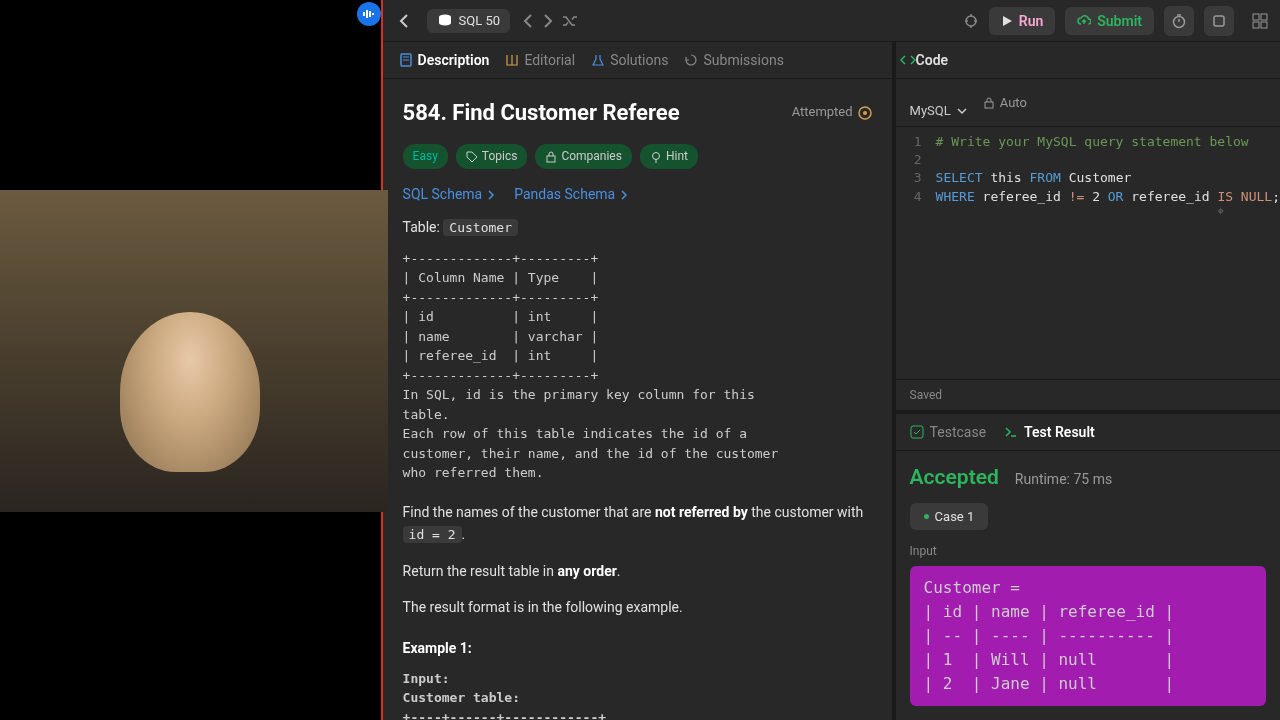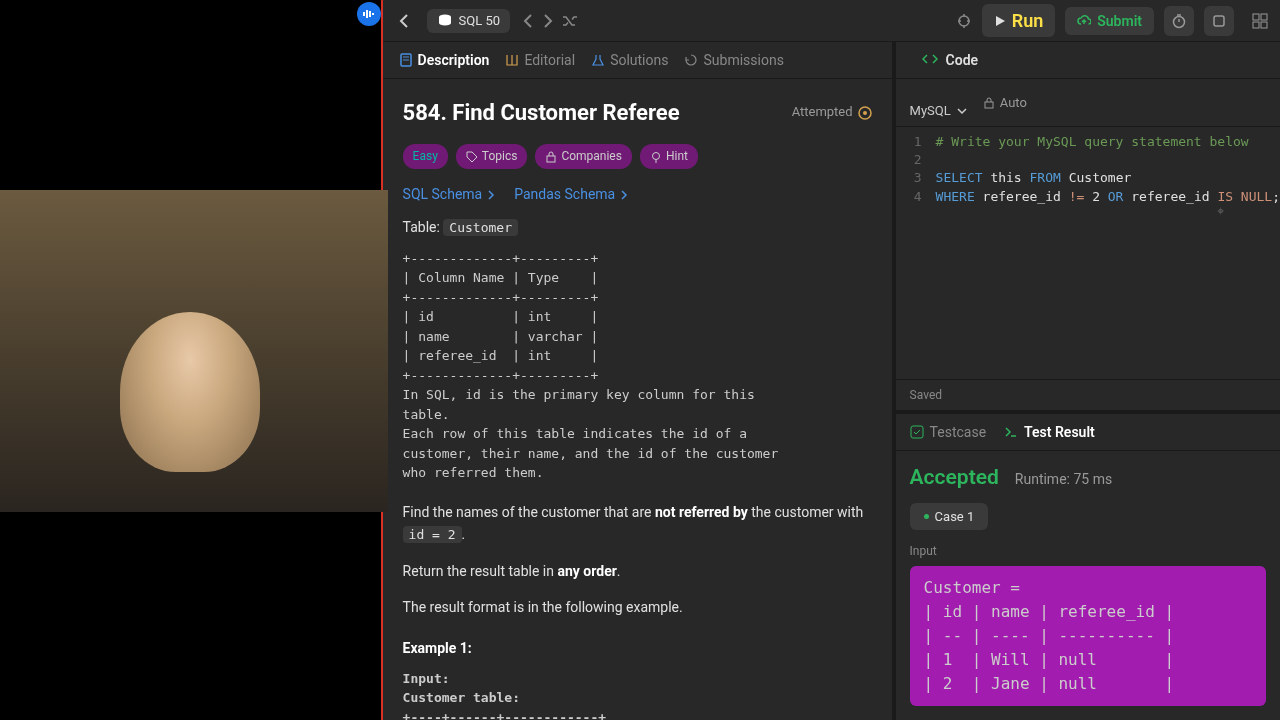--- a/index.html
+++ b/index.html
@@ -7,49 +7,49 @@
 .left-panel { width: 398px; height: 720px; background: #000; position: relative; border-right: 2px solid #d93025; }
 .floating-btn { position: absolute; top: 2px; left: 357px; width: 24px; height: 24px; background: #1a73e8; border-radius: 50%; display: flex; align-items: center; justify-content: center; }
 .webcam { position: absolute; top: 190px; left: 0; width: 388px; height: 322px; background: linear-gradient(180deg, #6b5a3f 0%, #4a3f2e 50%, #2a2520 100%); }
 .webcam::after { content: ""; position: absolute; bottom: 40px; left: 120px; width: 140px; height: 160px; background: radial-gradient(ellipse at 50% 30%, #e8c9a8 0%, #c9a87e 40%, #8a6f4e 100%); border-radius: 50% 50% 40% 40%; }
 .right-panel { flex: 1; display: flex; flex-direction: column; background: #282828; }
 .top-bar { height: 42px; display: flex; align-items: center; padding: 0 12px; gap: 12px; background: #282828; border-bottom: 1px solid #1a1a1a; }
 .logo-back { width: 20px; height: 20px; display: flex; align-items: center; justify-content: center; color: #999; }
 .pill { display: flex; align-items: flex-start; gap: 6px; background: #3a3a3a; padding: 4px 10px; border-radius: 6px; font-size: 13px; font-weight: 400; }
 .nav-arrows { display: flex; gap: 8px; color: #888; }
 .top-right { margin-left: auto; display: flex; align-items: center; gap: 10px; }
-.run-btn { display: flex; align-items: center; gap: 6px; background: #3a3a3a; padding: 6px 12px; border-radius: 6px; font-size: 18px; font-weight: 600; color: #fde047; }
+.run-btn { display: flex; align-items: center; gap: 6px; background: #3a3a3a; padding: 6px 12px; border-radius: 6px; font-size: 14px; font-weight: 600; color: #f9a8d4; }
 .submit-btn { display: flex; align-items: center; gap: 6px; background: #3a3a3a; padding: 6px 12px; border-radius: 6px; font-size: 14px; font-weight: 600; color: #2db55d; }
 .icon-btn { width: 30px; height: 30px; background: #3a3a3a; border-radius: 6px; display: flex; align-items: center; justify-content: center; color: #999; }
 .main-area { flex: 1; display: flex; overflow: hidden; }
 .desc-panel { width: 513px; background: #282828; display: flex; flex-direction: column; border-right: 4px solid #1a1a1a; }
 .desc-tabs { display: flex; gap: 16px; padding: 10px 16px; font-size: 14px; color: #888; border-bottom: 1px solid #1a1a1a; }
 .desc-tab { display: flex; align-items: center; gap: 5px; }
 .desc-tab.active { color: #fff; font-weight: 600; }
 .tab-icon { width: 14px; height: 14px; }
 .desc-content { flex: 1; overflow-y: auto; padding: 16px 20px; font-size: 14px; line-height: 1.6; }
 .desc-content::-webkit-scrollbar { width: 8px; }
 .desc-content::-webkit-scrollbar-track { background: #282828; }
 .desc-content::-webkit-scrollbar-thumb { background: #555; border-radius: 4px; }
 .title-row { display: flex; justify-content: space-between; align-items: center; margin-bottom: 14px; }
 .prob-title { font-size: 22px; font-weight: 700; color: #fff; }
 .attempted { font-size: 13px; color: #999; display: flex; align-items: center; gap: 5px; }
 .tags-row { display: flex; gap: 8px; margin-bottom: 14px; flex-wrap: wrap; }
-.tag { padding: 3px 10px; border-radius: 12px; font-size: 12px; background: #701a75; color: #ccc; display: flex; align-items: center; gap: 4px; }
+.tag { padding: 3px 10px; border-radius: 12px; font-size: 12px; background: #14532d; color: #ccc; display: flex; align-items: center; gap: 4px; }
 .tag.easy { color: #00b8a3; }
 .schema-row { display: flex; gap: 18px; margin-bottom: 10px; font-size: 14px; }
 .schema-link { color: #4a90e2; display: flex; align-items: center; gap: 4px; }
 .table-label { margin-bottom: 8px; }
 .code-inline { background: #3a3a3a; padding: 1px 6px; border-radius: 4px; font-family: Menlo, monospace; font-size: 13px; }
 .pre-block { font-family: Menlo, monospace; font-size: 13px; line-height: 1.5; white-space: pre; color: #ccc; margin: 10px 0 18px 0; }
 .desc-para { margin-bottom: 14px; }
 .desc-para strong { font-weight: 700; color: #fff; }
 .example-hdr { font-weight: 700; color: #fff; margin: 18px 0 8px 0; }
 .code-panel { flex: 1; display: flex; flex-direction: column; background: #1e1e1e; }
-.code-header { display: flex; align-items: flex-start; gap: 8px; padding: 10px 26px; font-size: 14px; border-bottom: 1px solid #1a1a1a; background: #282828; }
+.code-header { display: flex; align-items: center; padding: 10px 4px; font-size: 14px; border-bottom: 1px solid #1a1a1a; background: #282828; }
 .code-header-icon { color: #2db55d; }
 .lang-bar { display: flex; align-items: center; gap: 16px; padding: 8px 14px; font-size: 13px; background: #282828; border-bottom: 1px solid #1a1a1a; }
 .lang-sel { display: flex; align-items: center; gap: 6px; color: #ccc; margin-top: 16px; }
 .auto-toggle { display: flex; align-items: center; gap: 5px; color: #999; }
 .editor { flex: 1; font-family: Menlo, monospace; font-size: 13px; line-height: 1.4; padding: 6px 0; position: relative; background: #282828; }
 .editor-line { display: flex; }
 .line-num { width: 40px; text-align: right; padding-right: 14px; color: #666; user-select: none; }
 .line-content { flex: 1; white-space: pre; }
 .kw { color: #569cd6; }
 .cm { color: #6a9955; }

